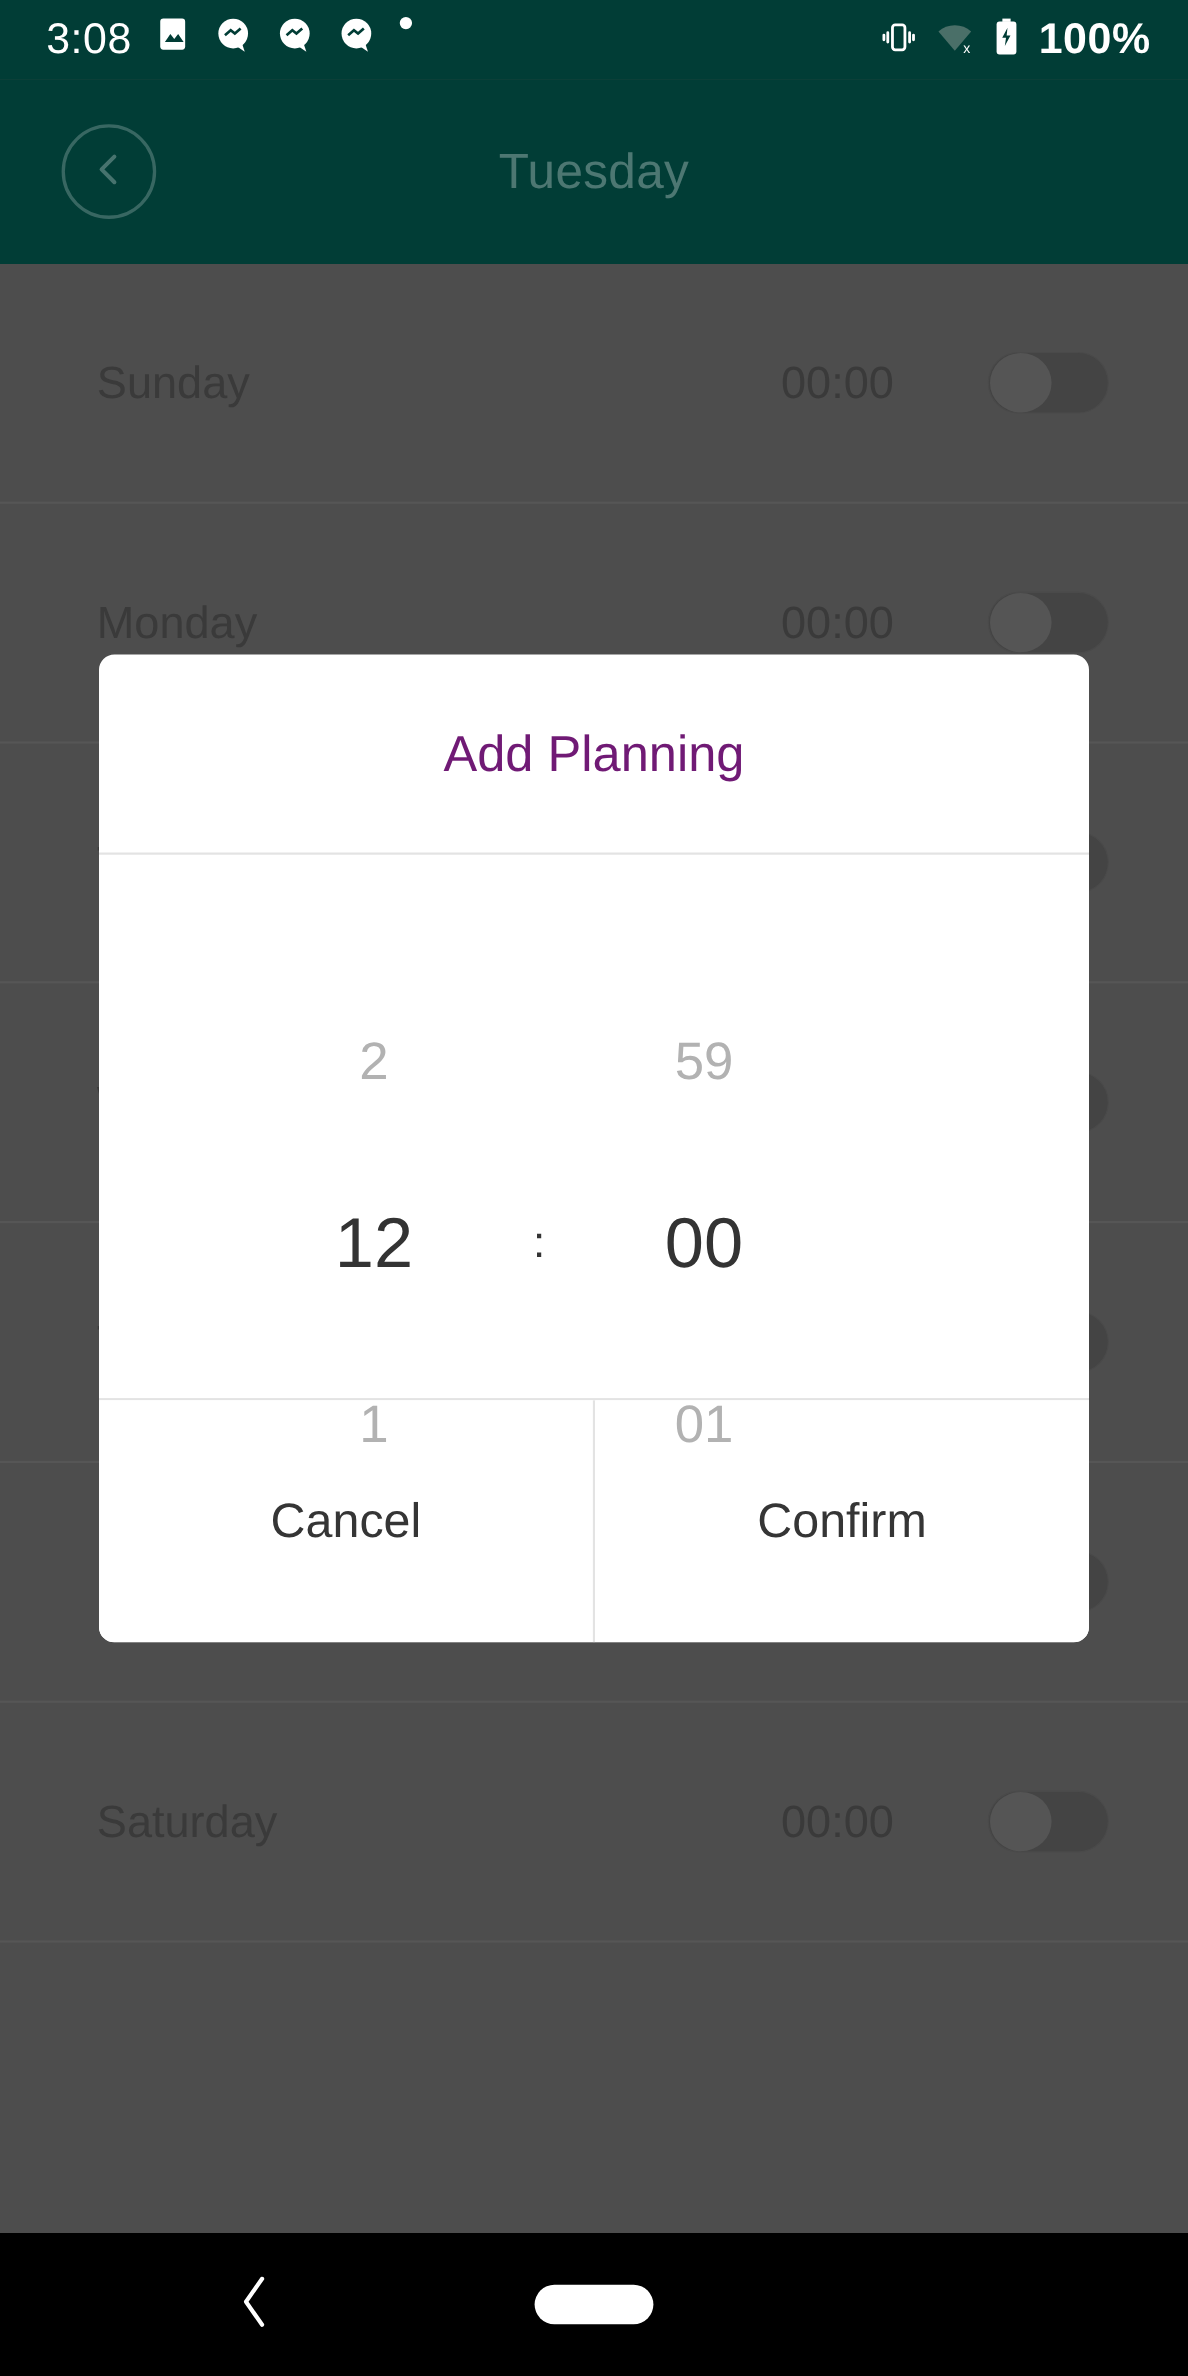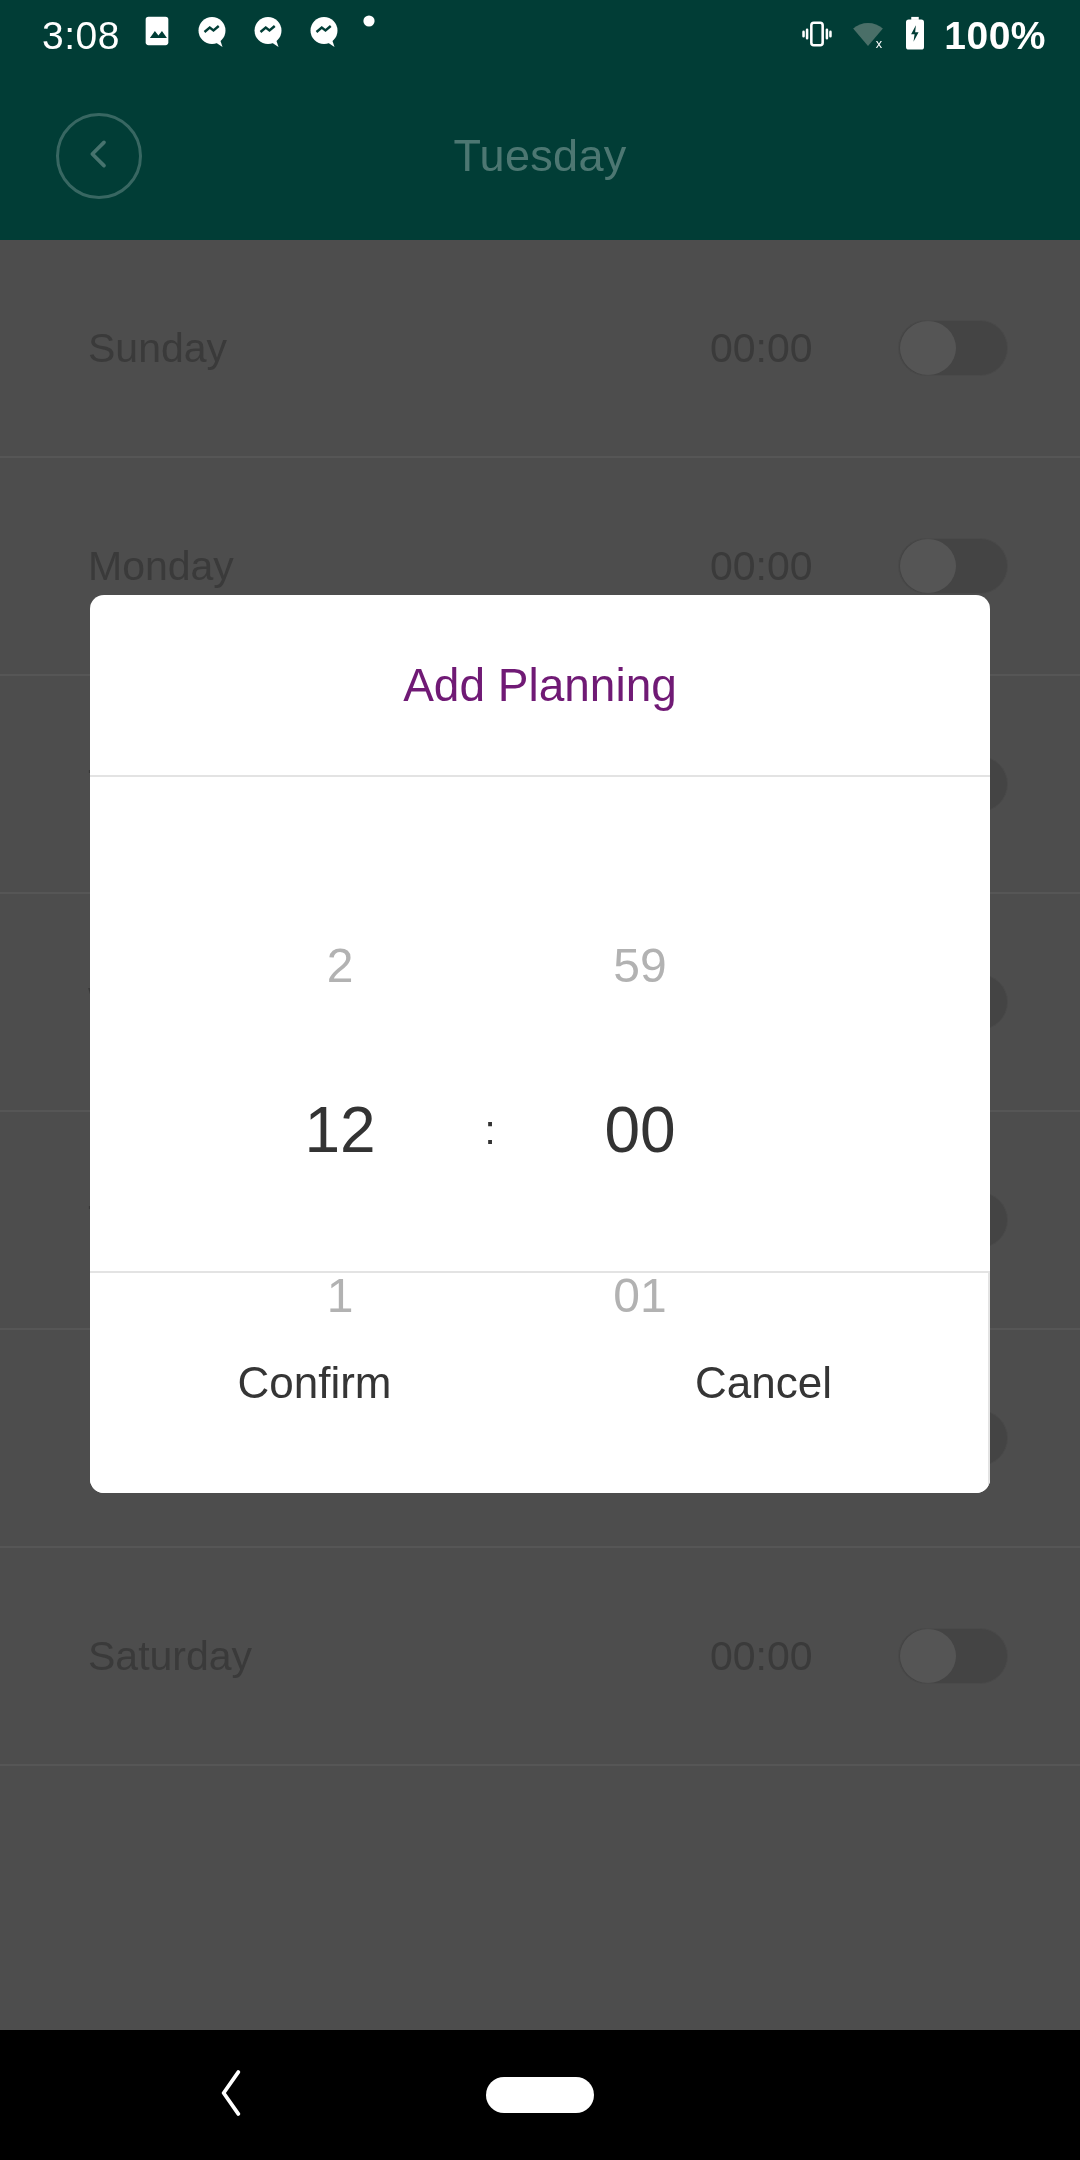--- a/index.html
+++ b/index.html
@@ -261,22 +261,22 @@
       </div>
 
       <div class="pick-row row-next">
         <span class="col col-hour txt-dim">1</span>
         <span class="col col-min  txt-dim">01</span>
       </div>
 
     </div>
 
     <div class="dlg-actions">
+      <div class="dlg-btn left">Cancel</div>
       <div class="dlg-btn">Confirm</div>
-      <div class="dlg-btn left">Cancel</div>
     </div>
 
   </div>
 
   <div class="navbar">
     <span class="nav-back">
       <span>
         <svg width="34" height="46" viewBox="0 0 12 22">
           <path d="M9 1L2 11l7 10" fill="none" stroke="#fff" stroke-width="1.8" stroke-linecap="round" stroke-linejoin="round"></path>
         </svg>

